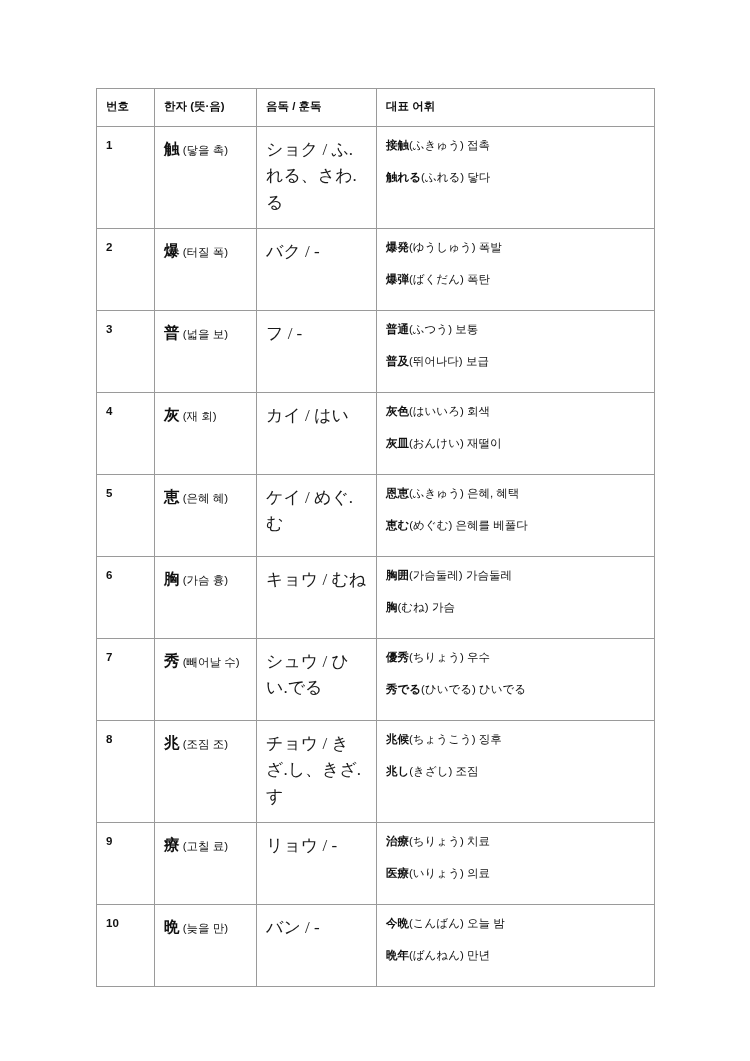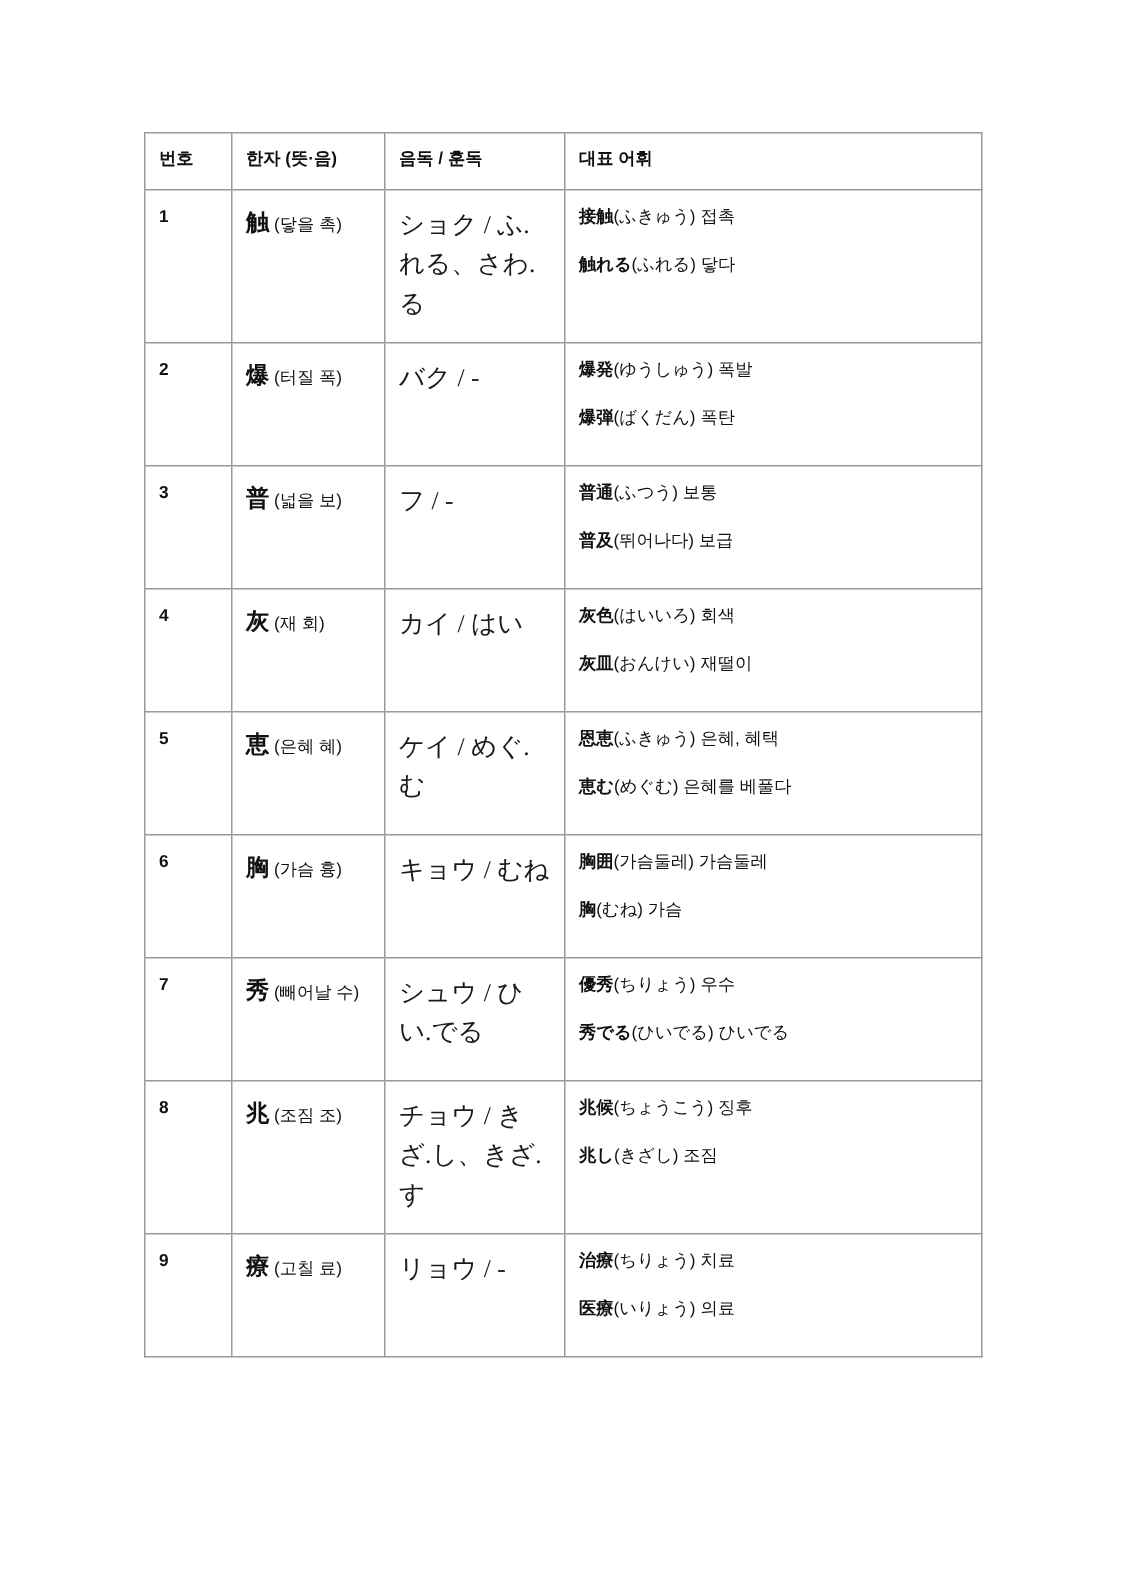--- a/index.html
+++ b/index.html
@@ -174,15 +174,24 @@
         </tr>
         <tr>
           <td class="num">9</td>
           <td class="hanja"><span class="ch">療</span> <span class="mg">(고칠 료)</span></td>
           <td class="reading">リョウ / -</td>
           <td class="vocab">
             <div class="voc-line"><span class="w">治療</span><span class="k">(ちりょう)</span> <span class="g">치료</span></div>
             <div class="voc-line"><span class="w">医療</span><span class="k">(いりょう)</span> <span class="g">의료</span></div>
           </td>
         </tr>
+        <tr>
+          <td class="num">10</td>
+          <td class="hanja"><span class="ch">晩</span> <span class="mg">(늦을 만)</span></td>
+          <td class="reading">バン / -</td>
+          <td class="vocab">
+            <div class="voc-line"><span class="w">今晩</span><span class="k">(こんばん)</span> <span class="g">오늘 밤</span></div>
+            <div class="voc-line"><span class="w">晩年</span><span class="k">(ばんねん)</span> <span class="g">만년</span></div>
+          </td>
+        </tr>
       </tbody>
   </table>
 </div>
 
 </body></html>

